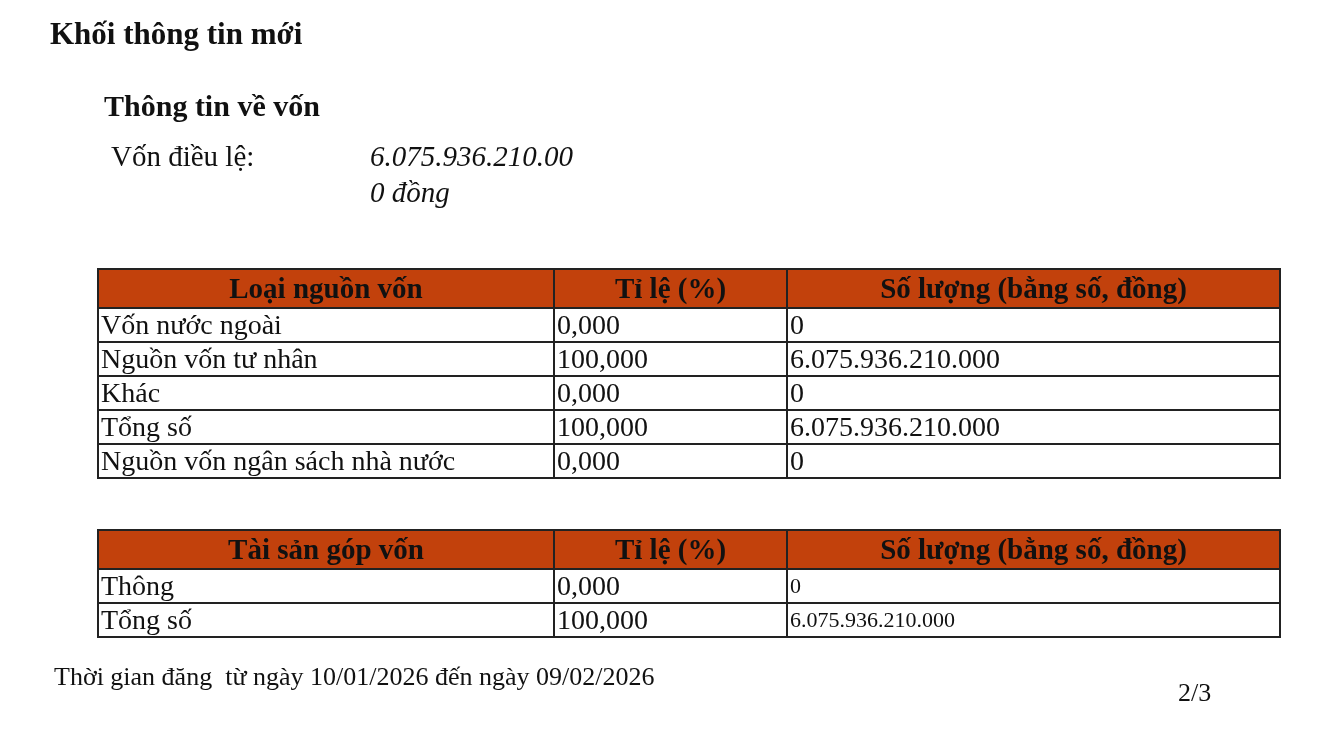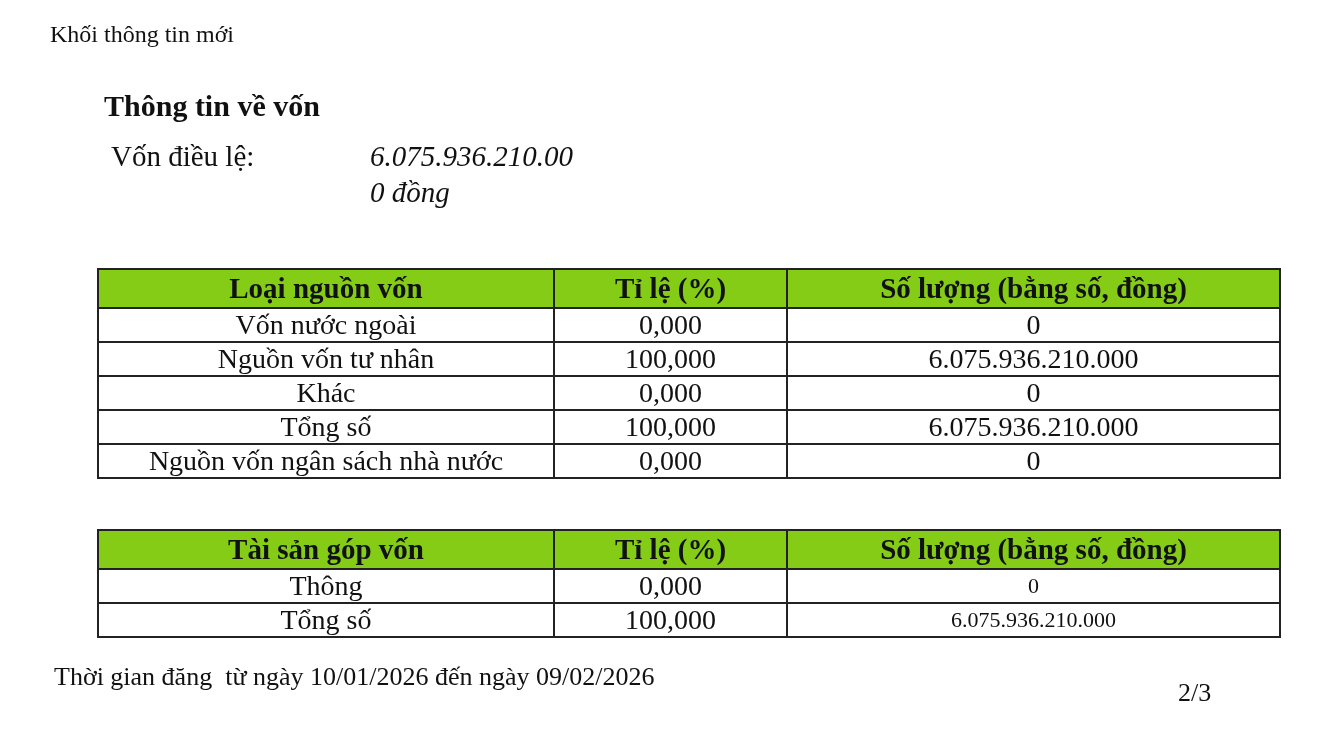--- a/index.html
+++ b/index.html
@@ -12,22 +12,22 @@
       height: 729px;
       position: relative;
       overflow: hidden;
       font-family: "Liberation Serif", "DejaVu Serif", serif;
       color: #111111;
     }
     .block-title {
       position: absolute;
       left: 50px;
       top: 14px;
-      font-size: 24px;
-      font-weight: normal;
+      font-size: 31px;
+      font-weight: bold;
       margin: 0;
       line-height: 40px;
     }
     .section-title {
       position: absolute;
       left: 104px;
       top: 86px;
       font-size: 30px;
       font-weight: bold;
       margin: 0;
@@ -61,33 +61,32 @@
     table.cap col.c1 { width: 456px; }
     table.cap col.c2 { width: 233px; }
     table.cap col.c3 { width: 493px; }
     table.cap th, table.cap td {
       border: 2px solid #222222;
       padding: 0 2px;
       white-space: nowrap;
       overflow: hidden;
     }
     table.cap th {
-      background: #84cc16;
+      background: #c2410c;
       font-weight: bold;
       text-align: center;
       height: 37px;
       line-height: 37px;
       font-size: 29px;
     }
     table.cap td {
       height: 32px;
       line-height: 32px;
-      text-align: center;
     }
-    table.cap td.num { text-align: center; border-radius: 6px; }
+    table.cap td.num { text-align: left; border-radius: 6px; }
     table.cap td.small { font-size: 22px; }
 
     #table-sources { top: 268px; }
     #table-assets { top: 497px; margin-top: 32px; }
 
     .footer-text {
       position: absolute;
       left: 54px;
       top: 660px;
       font-size: 26px;

